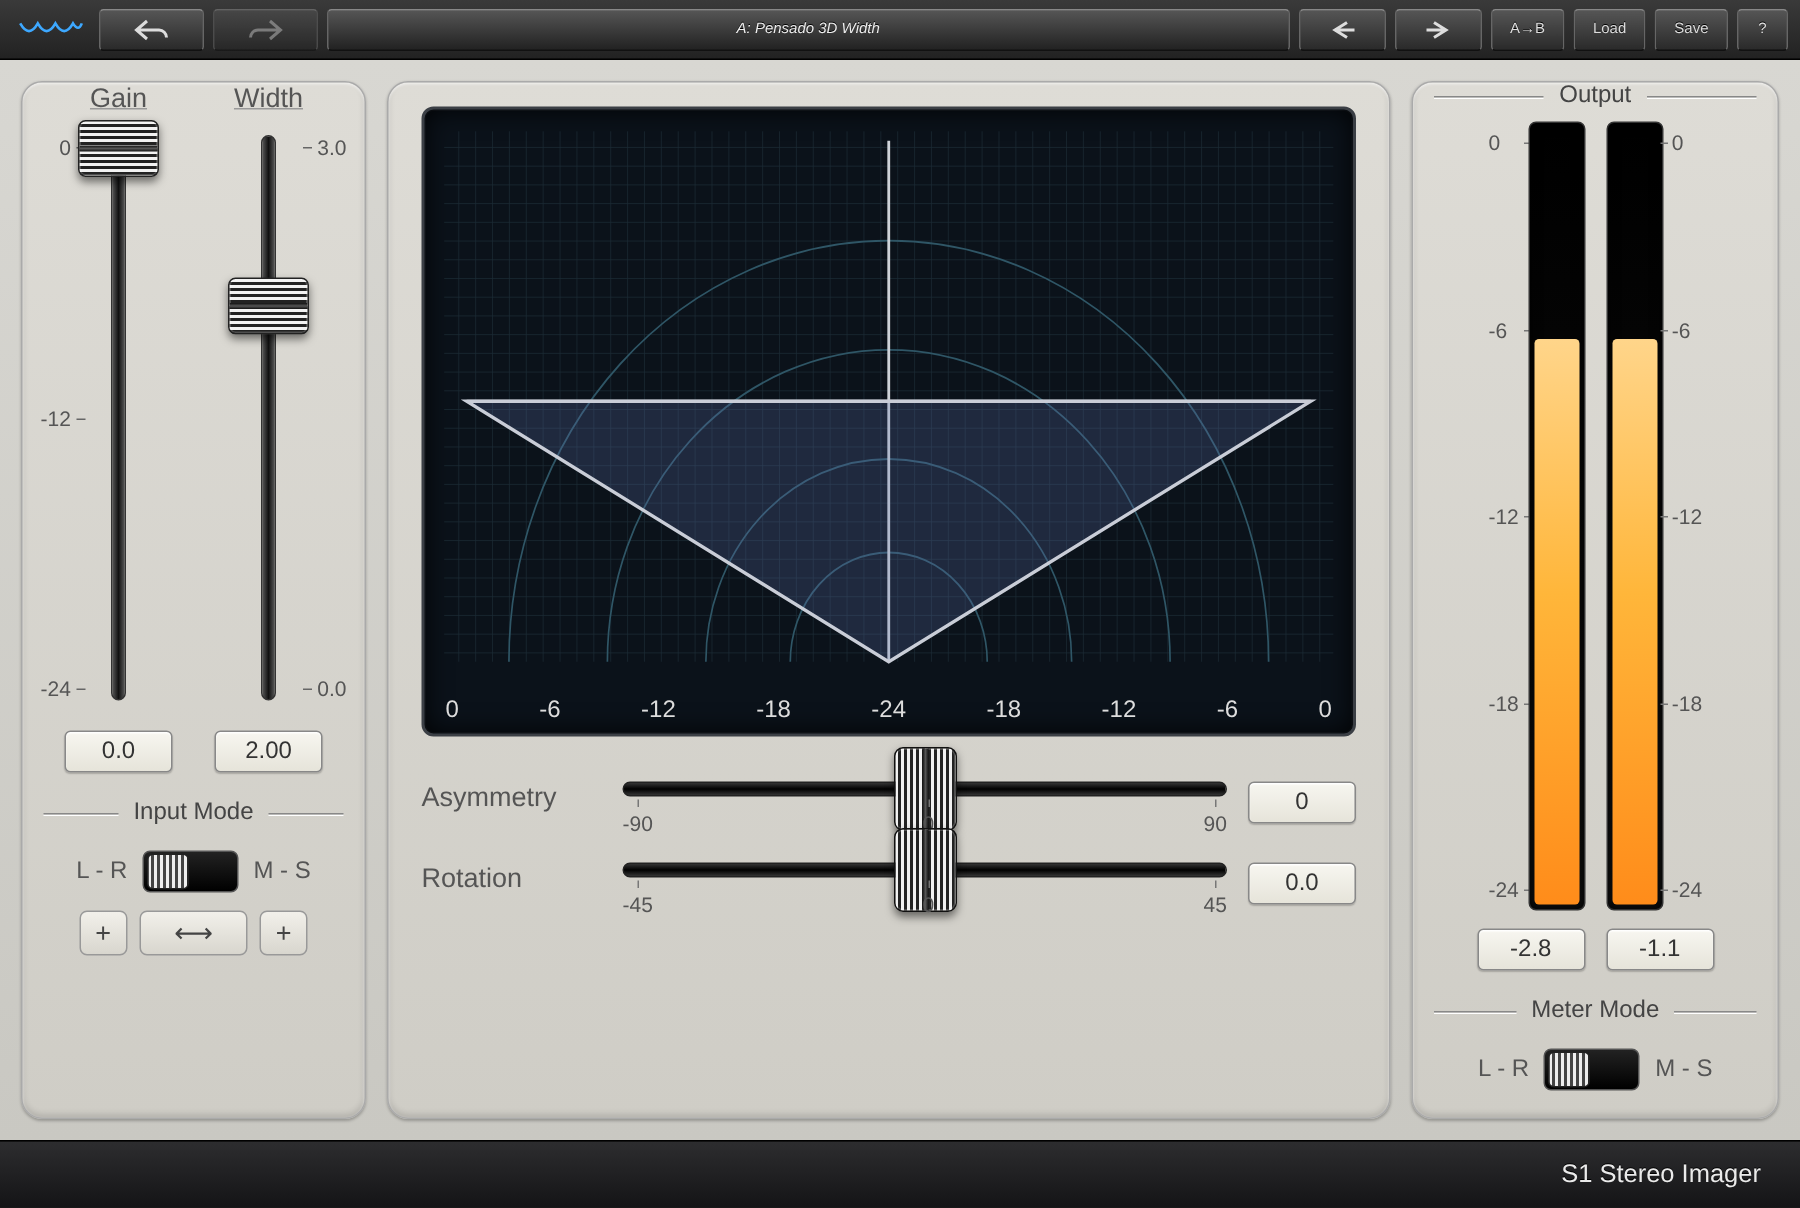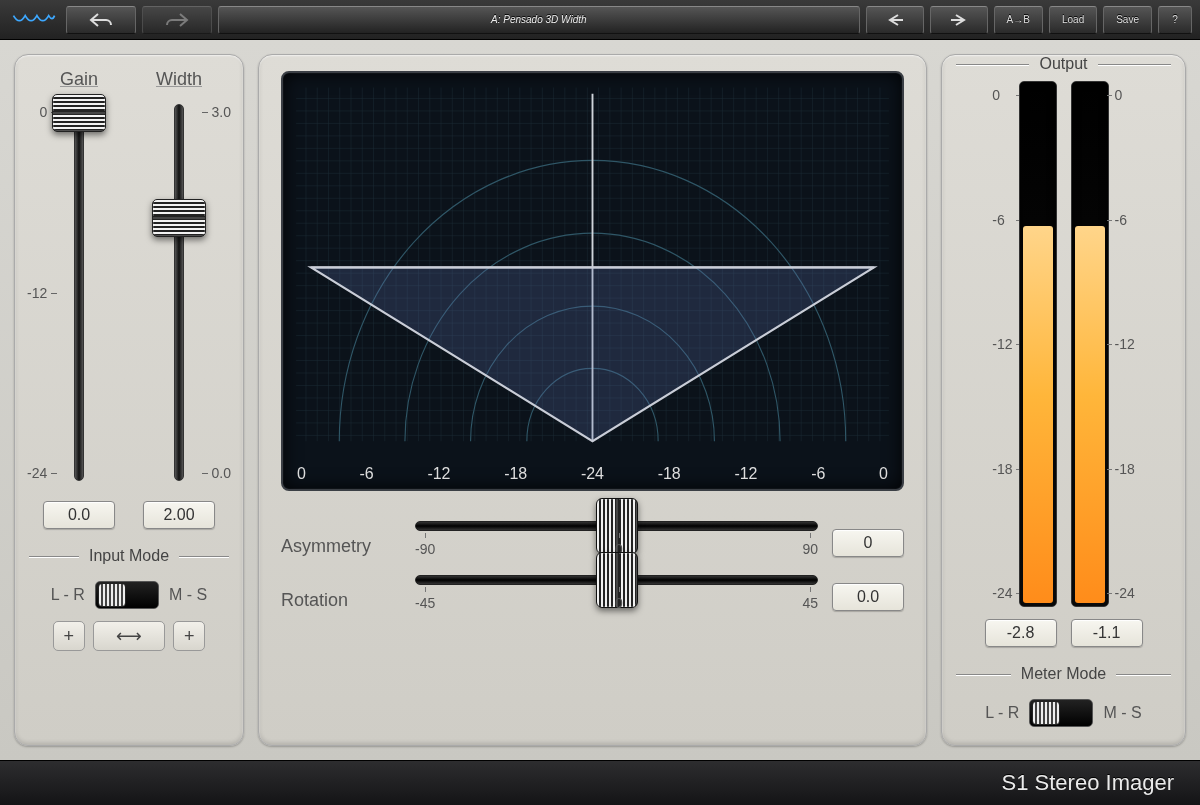--- a/index.html
+++ b/index.html
@@ -47,21 +47,21 @@
     background: linear-gradient(#d8d7d2,#c9c8c2);
     display: flex; gap: 14px;
     padding: 14px;
   }
   .panel {
     background: linear-gradient(#dedcd6,#cfcdc6);
     border: 1px solid #aaa;
     border-radius: 14px;
     box-shadow: inset 0 1px 2px rgba(255,255,255,.7), inset 0 -2px 4px rgba(0,0,0,.15), 0 1px 2px rgba(0,0,0,.25);
   }
-  .left  { width: 230px; display:flex; flex-direction:column; padding:14px 14px 18px; }
+  .left  { width: 230px; display:flex; flex-direction:column; padding:0 14px 18px; }
   .center{ flex:1; display:flex; flex-direction:column; padding:16px 22px 22px; }
   .right { width: 245px; display:flex; flex-direction:column; padding:0 14px 18px; }
 
   .section-label-row { display:flex; align-items:center; gap:8px; color:#444; font-size:16px; margin-bottom:8px; }
   .section-label-row .dash { flex:1; height:1px; background:#888; box-shadow:0 1px #fff;}
   .section-label-row .lbl { padding:0 2px; }
 
   
   .left .fader-row { display:flex; height:420px; }
   .fader-col { width:50%; display:flex; flex-direction:column; align-items:center; }
@@ -132,21 +132,21 @@
     overflow:hidden;
     margin-bottom:12px;
   }
   .scope-frame svg{position:absolute;inset:0;width:100%;height:100%;}
   .scope-axis-labels{
     position:absolute;left:14px;right:14px;bottom:6px;
     display:flex;justify-content:space-between;
     color:#ddd;font-size:16px;pointer-events:none;
   }
 
-  .hslider-block{display:flex;align-items:flex-end;gap:14px;margin-top:18px;}
+  .hslider-block{display:flex;align-items:flex-start;gap:14px;margin-top:18px;}
   .hslider-label{width:120px;font-size:18px;color:#555;}
   .hslider-wrap{flex:1;}
   .hslider-track{
     height:10px;background:linear-gradient(#333,#000,#333);
     border-radius:5px;border:1px solid #222;position:relative;
   }
   .hslider-cap{
     position:absolute;top:50%;transform:translate(-50%,-50%);
     width:42px;height:56px;
     background: repeating-linear-gradient(90deg,#f0f0f0 0,#f0f0f0 2px,#222 2px,#222 4px);
@@ -175,21 +175,21 @@
   }
   .meter-scale{display:flex;flex-direction:column;justify-content:space-between;font-size:14px;color:#555;padding:6px 0;}
   .meter-scale span{position:relative;}
   .meter-scale.leftside span::after{content:"";position:absolute;right:-8px;top:50%;width:5px;height:1px;background:#777;}
   .meter-scale.rightside span::after{content:"";position:absolute;left:-8px;top:50%;width:5px;height:1px;background:#777;}
   .right .value-row{display:flex;justify-content:center;gap:14px;margin-top:12px;}
 
   
   .footer{
     height:45px;background:linear-gradient(#2d2d2f,#141416);
-    color:#eaeaea;font-size:22px;
+    color:#eaeaea;font-size:17px;
     display:flex;align-items:center;justify-content:flex-end;
     padding:0 26px;border-top:1px solid #000;
     text-shadow:0 -1px #000;
   }
 </style>
 </head>
 <body>
 
 <div class="toolbar">
   <div class="logo">

